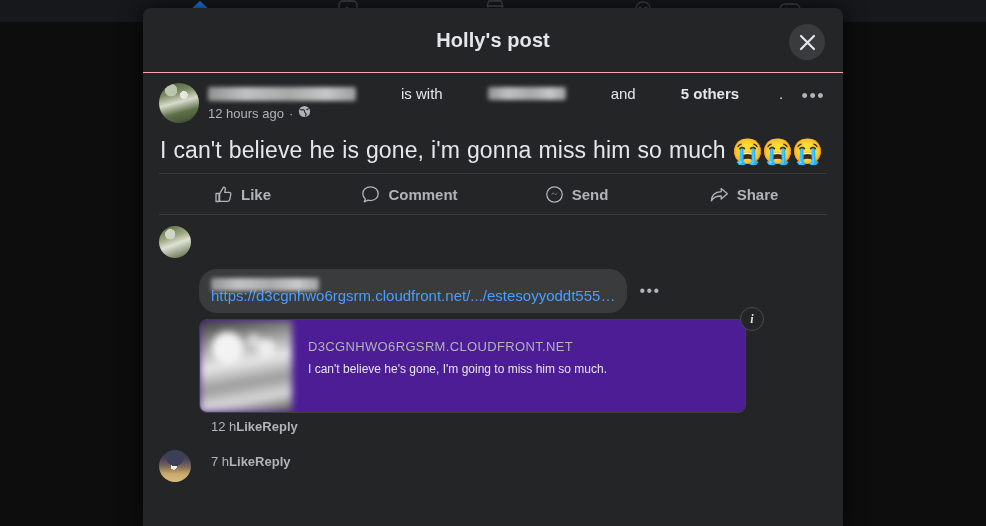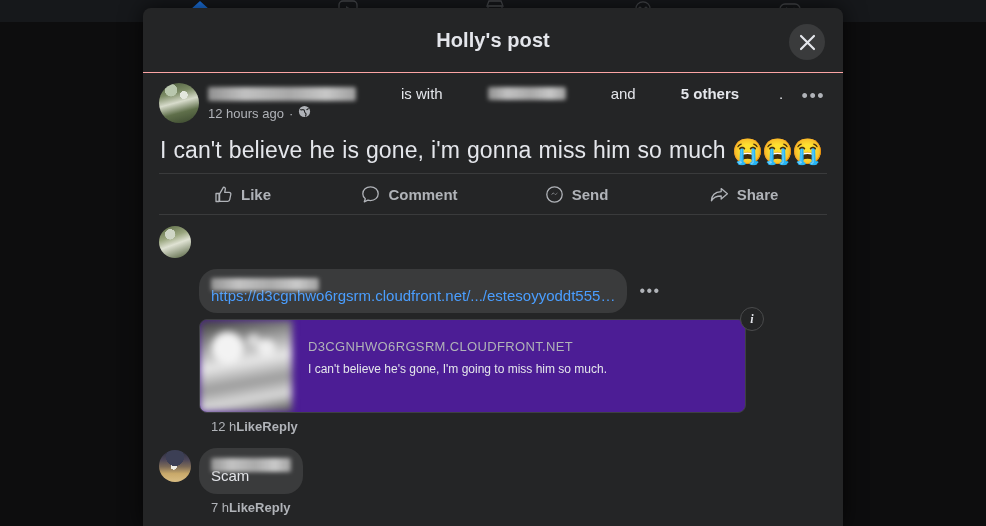--- a/index.html
+++ b/index.html
@@ -491,24 +491,20 @@
             <span class="t">12 h</span>
             <span class="a">Like</span>
             <span class="a">Reply</span>
           </div>
         </div>
       </div>
 
       <div class="comment-row comment-2">
         <div class="c-avatar avatar-b"></div>
         <div class="c-main">
-          <div class="bubble">
-            <div class="c-name"><span class="redact redact-c2"></span></div>
-            <div class="c-text">Scam</div>
-          </div>
           <div class="c-meta">
             <span class="t">7 h</span>
             <span class="a">Like</span>
             <span class="a">Reply</span>
           </div>
         </div>
       </div>
 
     </div>
   </div>

